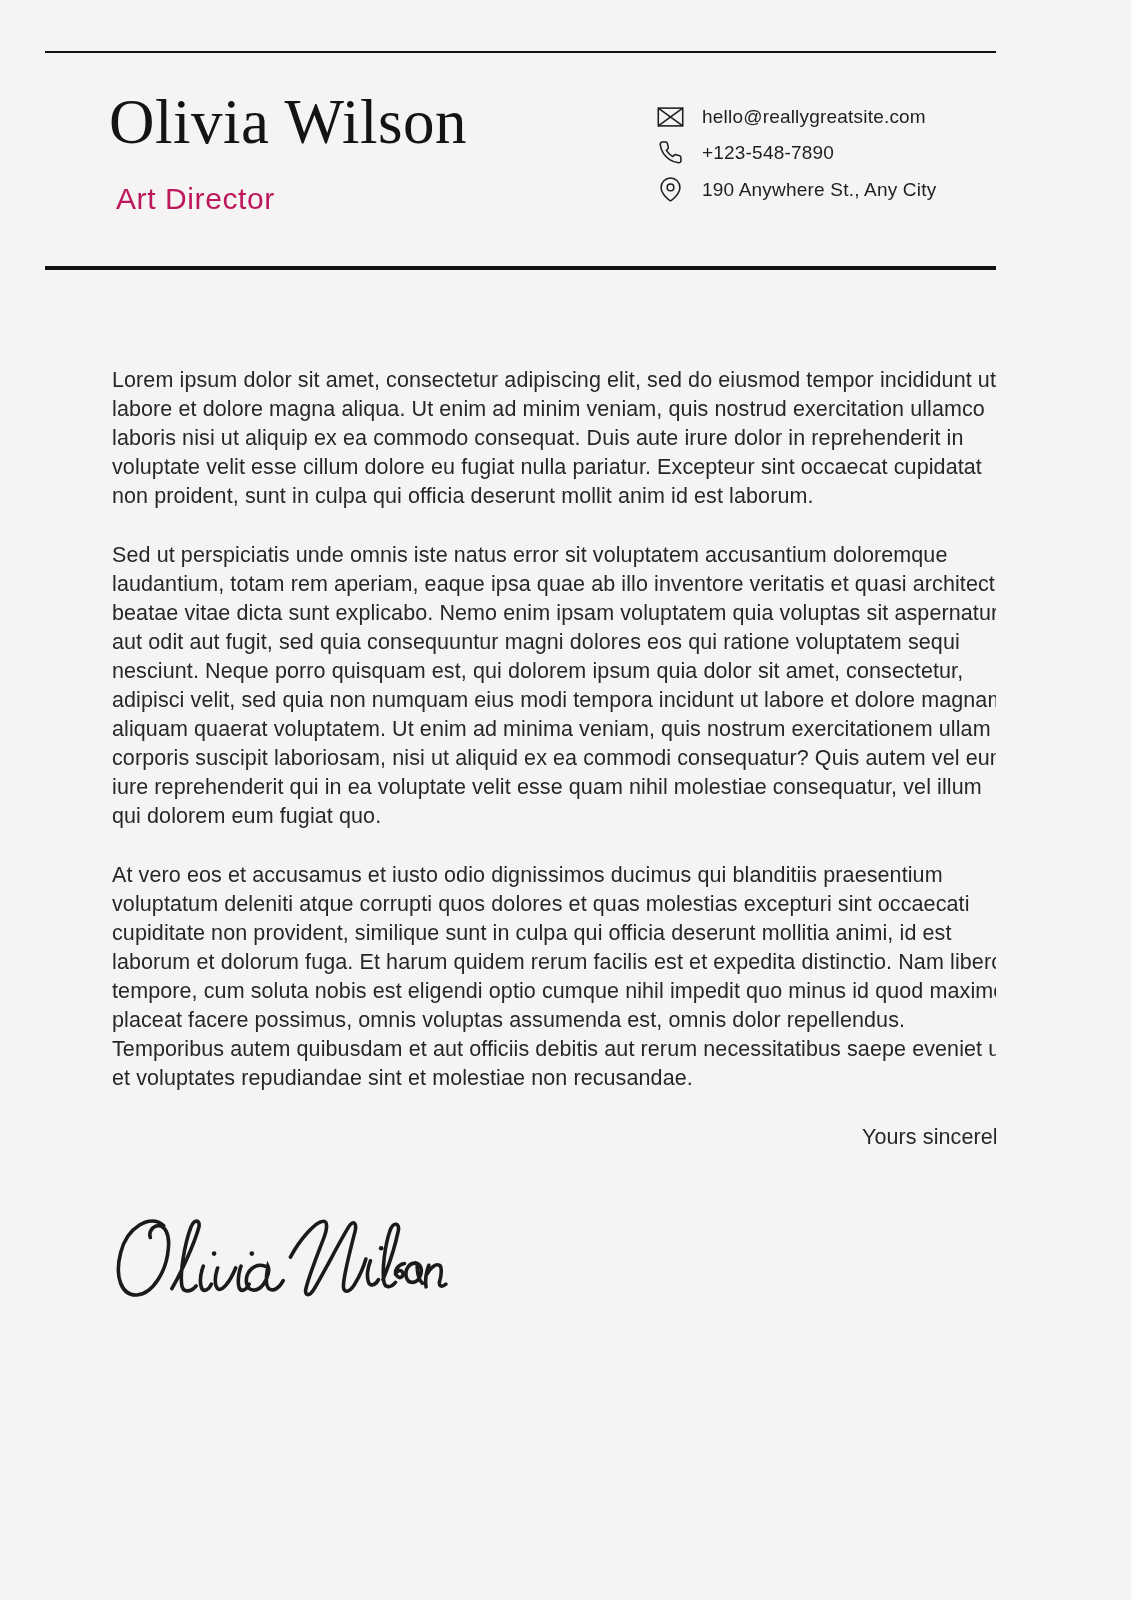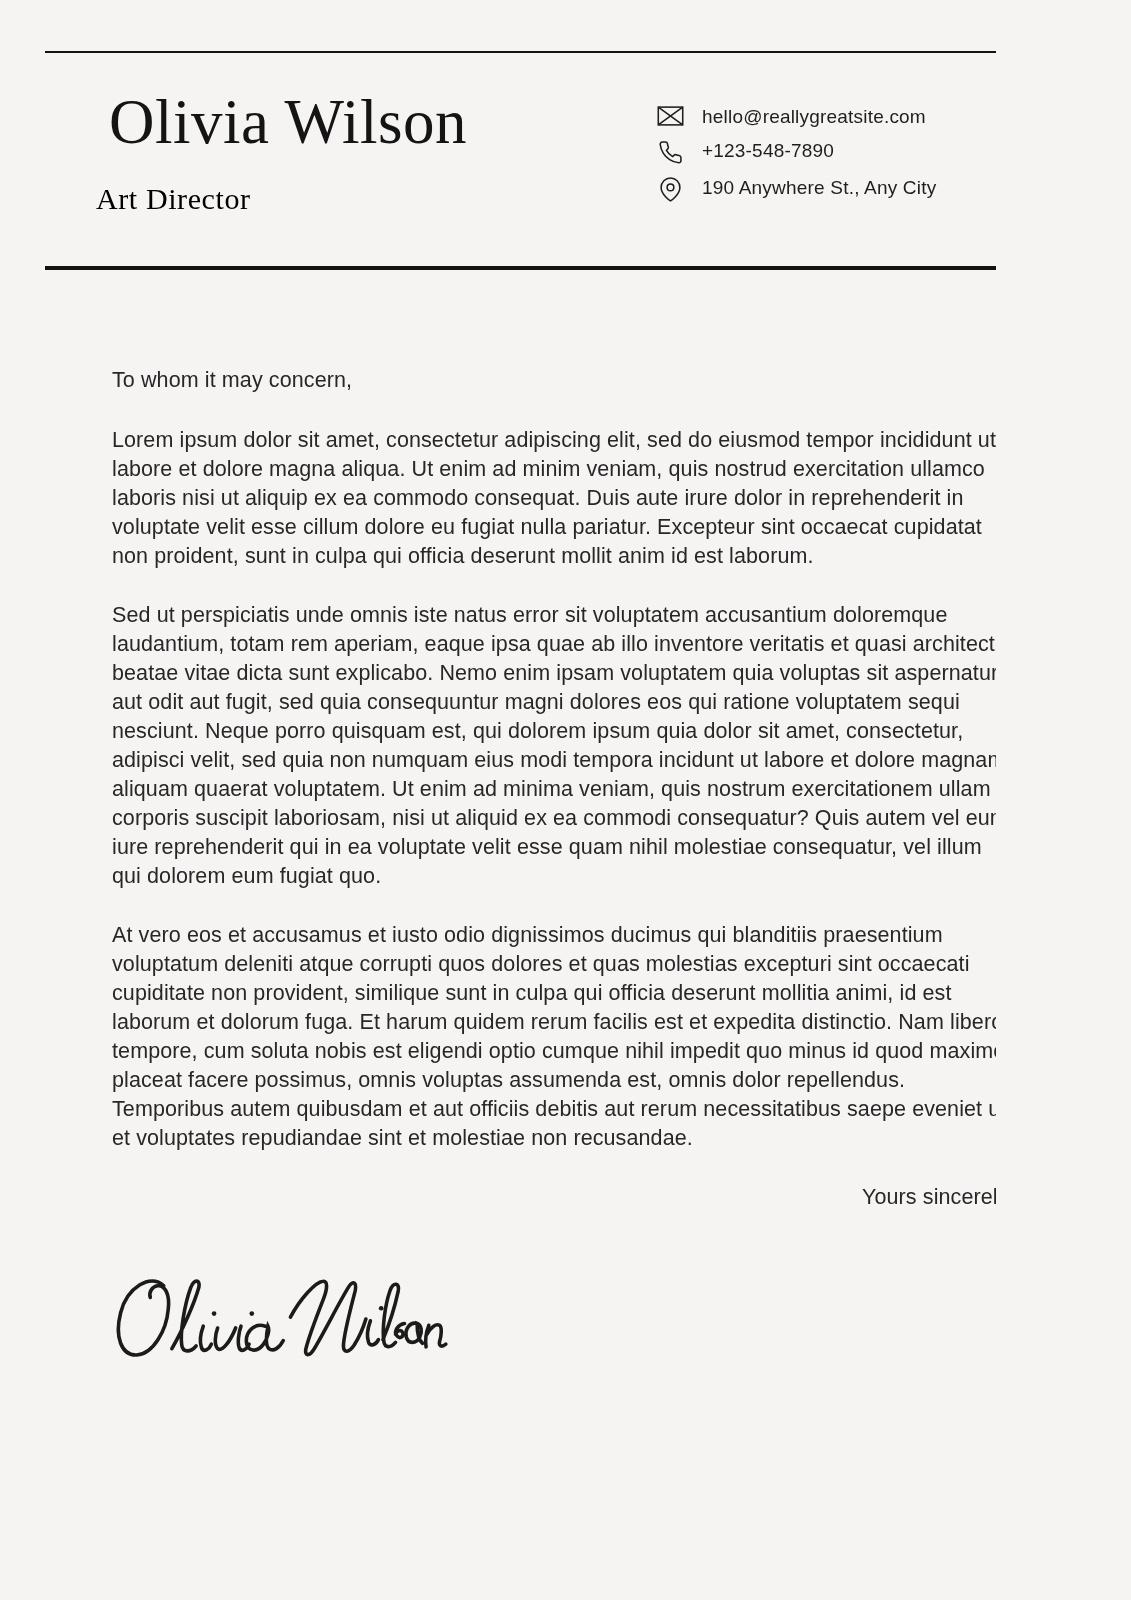--- a/index.html
+++ b/index.html
@@ -31,40 +31,39 @@
     top: 88px;
     font-family: "Liberation Serif", serif;
     font-size: 63px;
     line-height: 1.1;
     color: #141414;
     letter-spacing: 0.5px;
     white-space: nowrap;
   }
   .header-title {
     position: absolute;
-    left: 96px;
+    left: 116px;
     top: 182px;
     font-size: 30px;
     letter-spacing: 0.6px;
-    color: #000000;
+    color: #be185d;
     white-space: nowrap;
-    font-family: Liberation Serif, serif;
   }
 
   .contact {
     position: absolute;
     left: 656px;
     top: 106px;
     display: flex;
     flex-direction: column;
     gap: 12px;
   }
   .contact-row {
     display: flex;
-    align-items: flex-start;
+    align-items: center;
     gap: 18px;
     font-size: 19px;
     color: #1e1e1e;
     letter-spacing: 0.2px;
   }
   .contact-row .cicon {
     width: 28px;
     display: flex;
     justify-content: center;
     align-items: center;
@@ -134,21 +133,20 @@
           <circle cx="12" cy="10" r="3.2"></circle>
         </svg>
       </span>
       <span>190 Anywhere St., Any City</span>
     </div>
   </div>
 
   <div class="rule rule-divider"></div>
 
   <div class="letter">
-    <p class="salutation">To whom it may concern,</p>
     <p class="body-para">Lorem ipsum dolor sit amet, consectetur adipiscing elit, sed do eiusmod tempor incididunt ut labore et dolore magna aliqua. Ut enim ad minim veniam, quis nostrud exercitation ullamco laboris nisi ut aliquip ex ea commodo consequat. Duis aute irure dolor in reprehenderit in voluptate velit esse cillum dolore eu fugiat nulla pariatur. Excepteur sint occaecat cupidatat non proident, sunt in culpa qui officia deserunt mollit anim id est laborum.</p>
     <p class="body-para">Sed ut perspiciatis unde omnis iste natus error sit voluptatem accusantium doloremque laudantium, totam rem aperiam, eaque ipsa quae ab illo inventore veritatis et quasi architecto beatae vitae dicta sunt explicabo. Nemo enim ipsam voluptatem quia voluptas sit aspernatur aut odit aut fugit, sed quia consequuntur magni dolores eos qui ratione voluptatem sequi nesciunt. Neque porro quisquam est, qui dolorem ipsum quia dolor sit amet, consectetur, adipisci velit, sed quia non numquam eius modi tempora incidunt ut labore et dolore magnam aliquam quaerat voluptatem. Ut enim ad minima veniam, quis nostrum exercitationem ullam corporis suscipit laboriosam, nisi ut aliquid ex ea commodi consequatur? Quis autem vel eum iure reprehenderit qui in ea voluptate velit esse quam nihil molestiae consequatur, vel illum qui dolorem eum fugiat quo.</p>
     <p class="body-para">At vero eos et accusamus et iusto odio dignissimos ducimus qui blanditiis praesentium voluptatum deleniti atque corrupti quos dolores et quas molestias excepturi sint occaecati cupiditate non provident, similique sunt in culpa qui officia deserunt mollitia animi, id est laborum et dolorum fuga. Et harum quidem rerum facilis est et expedita distinctio. Nam libero tempore, cum soluta nobis est eligendi optio cumque nihil impedit quo minus id quod maxime placeat facere possimus, omnis voluptas assumenda est, omnis dolor repellendus. Temporibus autem quibusdam et aut officiis debitis aut rerum necessitatibus saepe eveniet ut et voluptates repudiandae sint et molestiae non recusandae.</p>
     <p class="closing">Yours sincerely,</p>
 
     <div class="signature">
       <span class="visually-hidden">Olivia Wilson</span>
       <svg viewBox="0 0 375 118" width="338" height="106">
         <g fill="none" stroke="#1b1b1b" stroke-width="4" stroke-linecap="round">
           <path d="M57 22 C42 8 16 24 9 52 C2 79 10 100 27 99 C45 98 60 72 62 48 C64 31 58 21 50 22 C44 23 40 29 42 35"></path>

